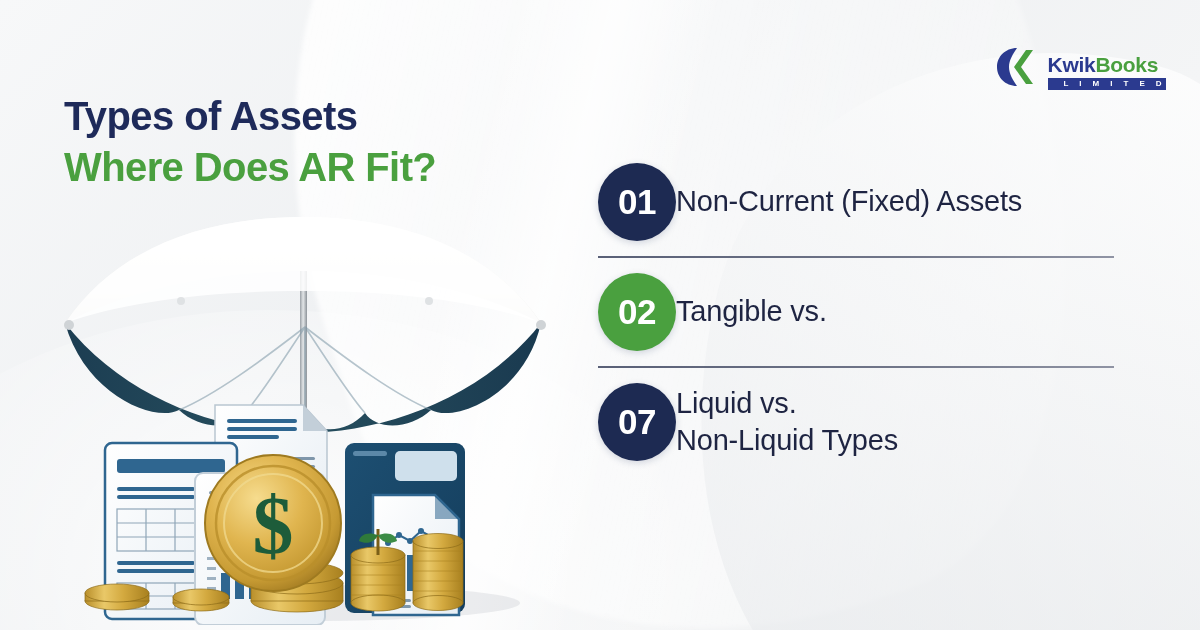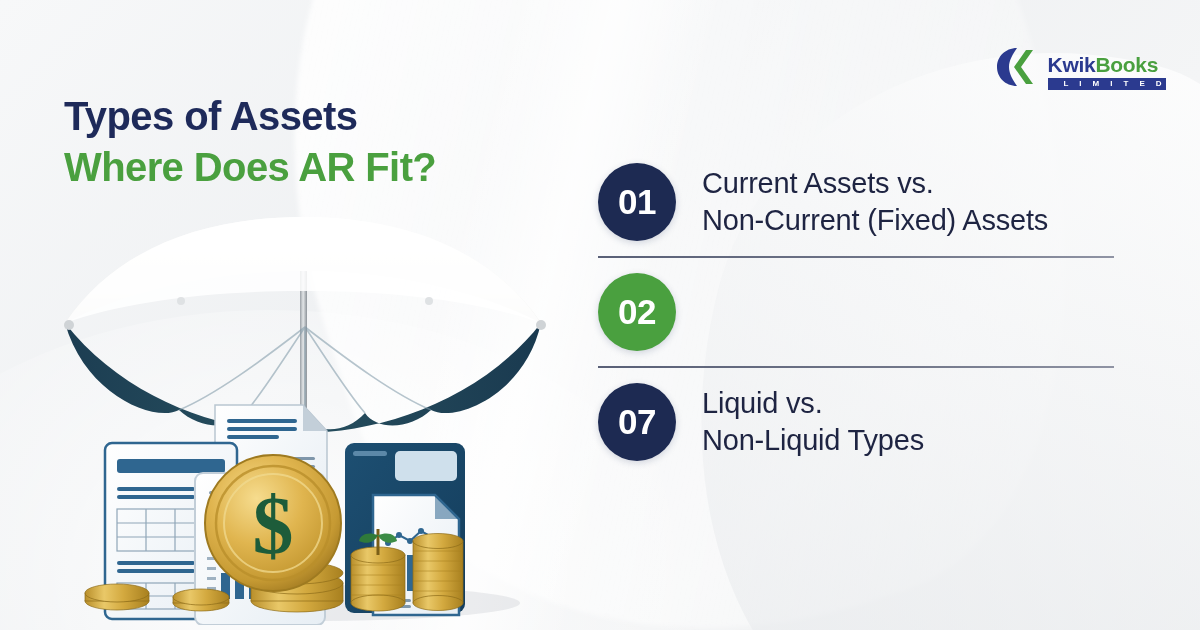--- a/index.html
+++ b/index.html
@@ -102,21 +102,20 @@
 
   
   .list {
     position: absolute;
     left: 598px; top: 148px;
     width: 516px;
   }
   .list-item {
     display: flex;
     align-items: center;
-    gap: 26px;
     height: 108px;
   }
   .badge {
     flex: none;
     width: 78px; height: 78px;
     border-radius: 50%;
     display: flex;
     align-items: center;
     justify-content: center;
     color: #ffffff;
@@ -173,30 +172,30 @@
   <div class="headline">
     <div class="headline-line1">Types of Assets</div>
     <div class="headline-line2">Where Does AR Fit?</div>
   </div>
 
   <div class="list">
 
     <div class="list-item">
       <div class="badge badge-navy">01</div>
       <div class="item-text">
-        <div>Current Assets vs.</div>
         <div>Non-Current (Fixed) Assets</div>
       </div>
     </div>
 
     <div class="divider"></div>
 
     <div class="list-item">
       <div class="badge badge-green">02</div>
       <div class="item-text">
+        <div>Tangible vs.</div>
       </div>
     </div>
 
     <div class="divider"></div>
 
     <div class="list-item">
       <div class="badge badge-navy">07</div>
       <div class="item-text">
         <div>Liquid vs.</div>
         <div>Non-Liquid Types</div>

